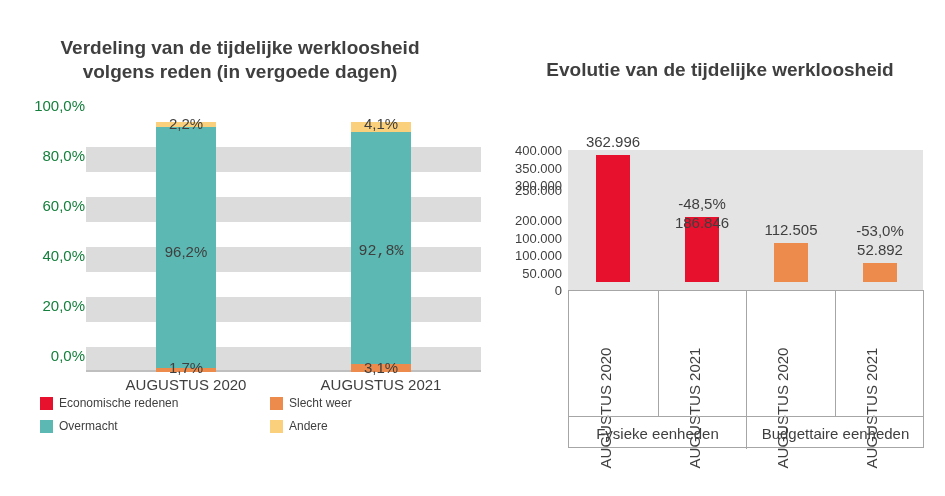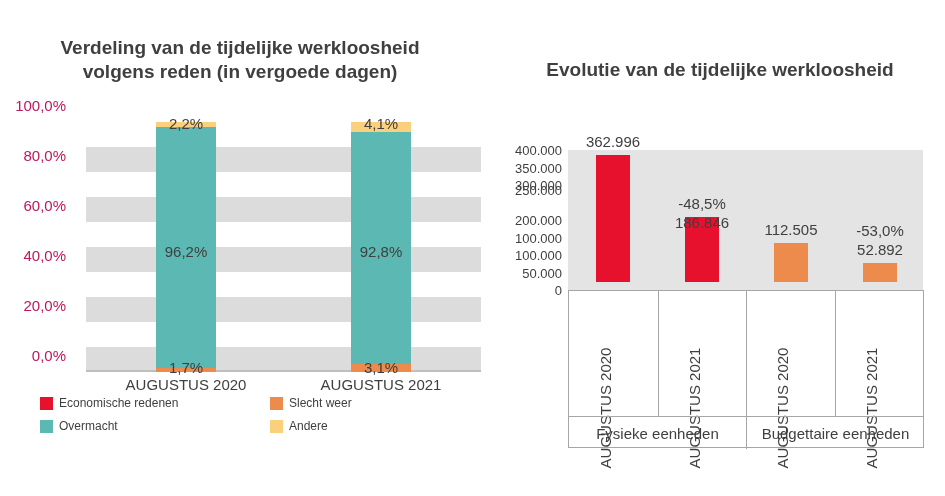--- a/index.html
+++ b/index.html
@@ -21,22 +21,22 @@
     font-size:19px;font-weight:bold;color:#3f3f3f;
     line-height:24px;
   }
   #left-plot{
     position:absolute;left:86px;top:122px;width:395px;height:250px;
     background:#ffffff;
   }
   
   .band{position:absolute;left:0;width:395px;background:#dcdcdc;}
   .ytick{
-    position:absolute;right:100%;margin-right:20px;
-    font-size:15px;color:#be185d;white-space:nowrap;
+    position:absolute;right:100%;margin-right:1px;
+    font-size:15px;color:#15803d;white-space:nowrap;
     transform:translateY(-50%);
     text-align:right;
   }
   .axis-line{position:absolute;background:#bfbfbf;}
   .lbar-col{position:absolute;bottom:0;width:60px;}
   .seg{position:absolute;width:100%;left:0;}
   .seg-label{
     position:absolute;left:50%;transform:translateX(-50%);
     font-size:15px;color:#3f3f3f;white-space:nowrap;
   }
@@ -128,21 +128,21 @@
       <div class="seg-label" style="bottom:-4px;">1,7%</div>
       <div class="seg-label" style="bottom:112px;text-align:center;">96,2%</div>
       <div class="seg-label" style="bottom:240px;">2,2%</div>
     </div>
 
     <div class="lbar-col" style="left:265px;height:250px;">
       <div class="seg" style="bottom:0px;height:7.75px;background:#ED8B4C;"></div>
       <div class="seg" style="bottom:7.75px;height:232px;background:#5CB8B2;"></div>
       <div class="seg" style="bottom:239.75px;height:10.25px;background:#FBD07C;"></div>
       <div class="seg-label" style="bottom:-4px;">3,1%</div>
-      <div class="seg-label" style="bottom:112px;">92,8%</div>
+      <div class="seg-label" style="bottom:112px;font-family:Liberation Mono, monospace;">92,8%</div>
       <div class="seg-label" style="bottom:240px;">4,1%</div>
     </div>
 
     <div class="cat-label" style="left:20px;width:160px;">AUGUSTUS 2020</div>
     <div class="cat-label" style="left:215px;width:160px;">AUGUSTUS 2021</div>
   </div>
 
   <div id="legend">
     <div class="leg-row" style="margin-bottom:9px;">
       <div class="leg-item" style="width:230px;">

